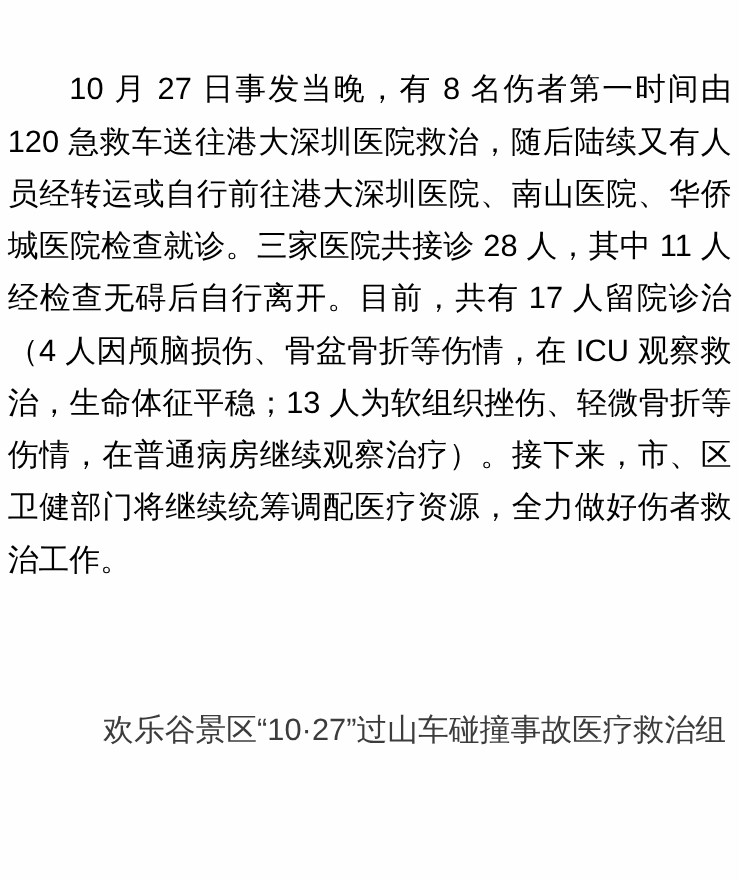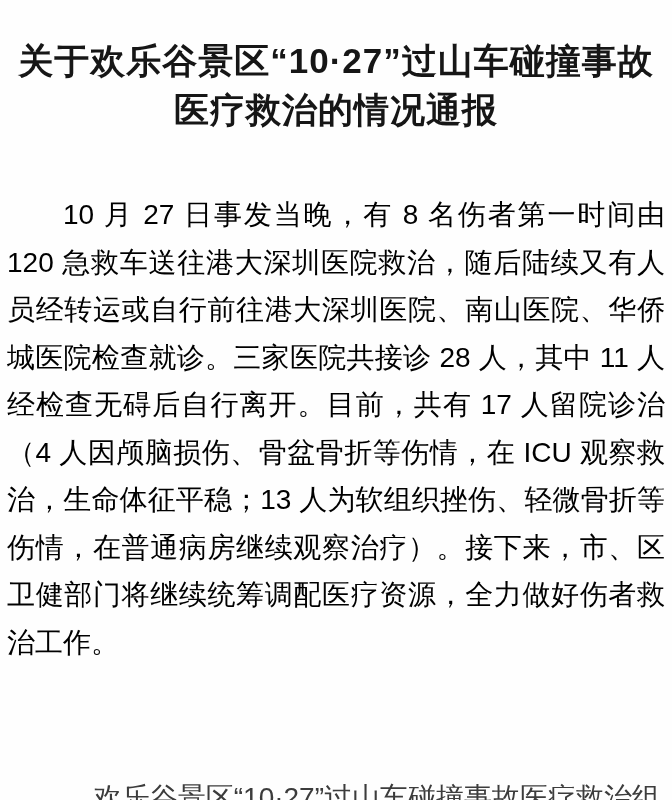--- a/index.html
+++ b/index.html
@@ -48,24 +48,20 @@
     font-size: 28px;
     line-height: 47px;
   }
   .signature-line { white-space: nowrap; }
 </style>
 </head>
 <body>
 
 <div class="page">
 
-  <div class="title">
-    <div>关于欢乐谷景区“10·27”过山车碰撞事故</div>
-    <div>医疗救治的情况通报</div>
-  </div>
 
   <p class="body-text">10 月 27 日事发当晚，有 8 名伤者第一时间由 120 急救车送往港大深圳医院救治，随后陆续又有人员经转运或自行前往港大深圳医院、南山医院、华侨城医院检查就诊。三家医院共接诊 28 人，其中 11 人经检查无碍后自行离开。目前，共有 17 人留院诊治（4 人因颅脑损伤、骨盆骨折等伤情，在 ICU 观察救治，生命体征平稳；13 人为软组织挫伤、轻微骨折等伤情，在普通病房继续观察治疗）。接下来，市、区卫健部门将继续统筹调配医疗资源，全力做好伤者救治工作。</p>
 
   <div class="signature-block">
     <div class="signature-line">欢乐谷景区“10·27”过山车碰撞事故医疗救治组</div>
 
   </div>
 
 </div>
 

